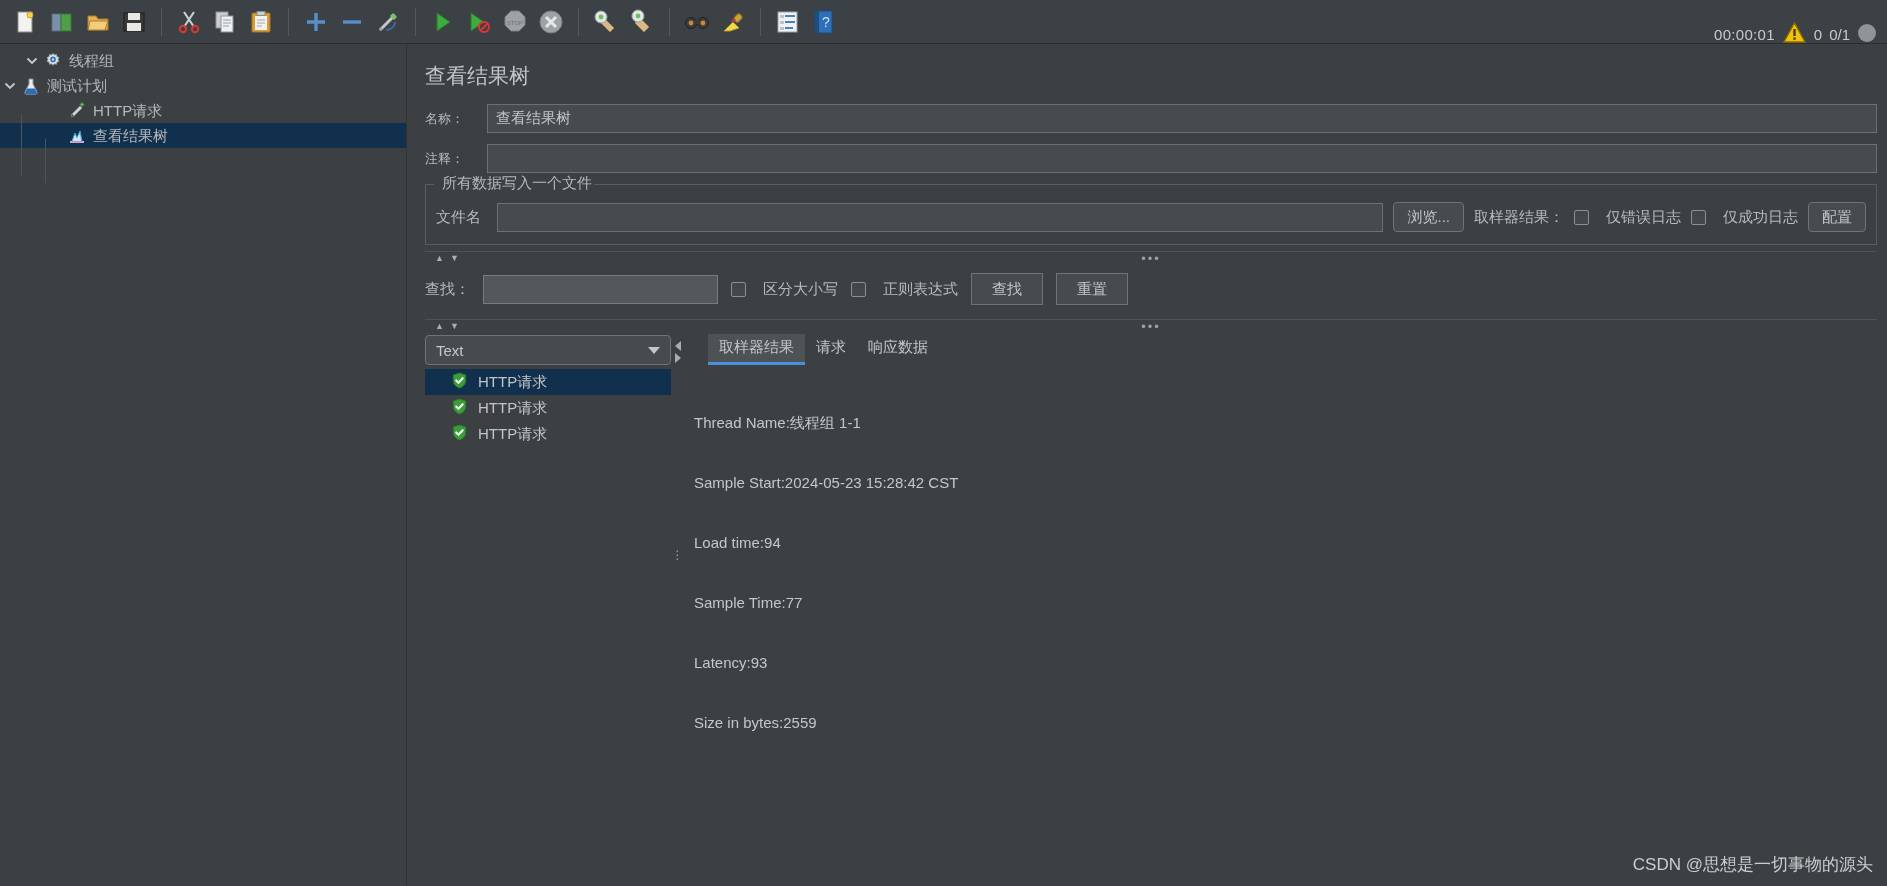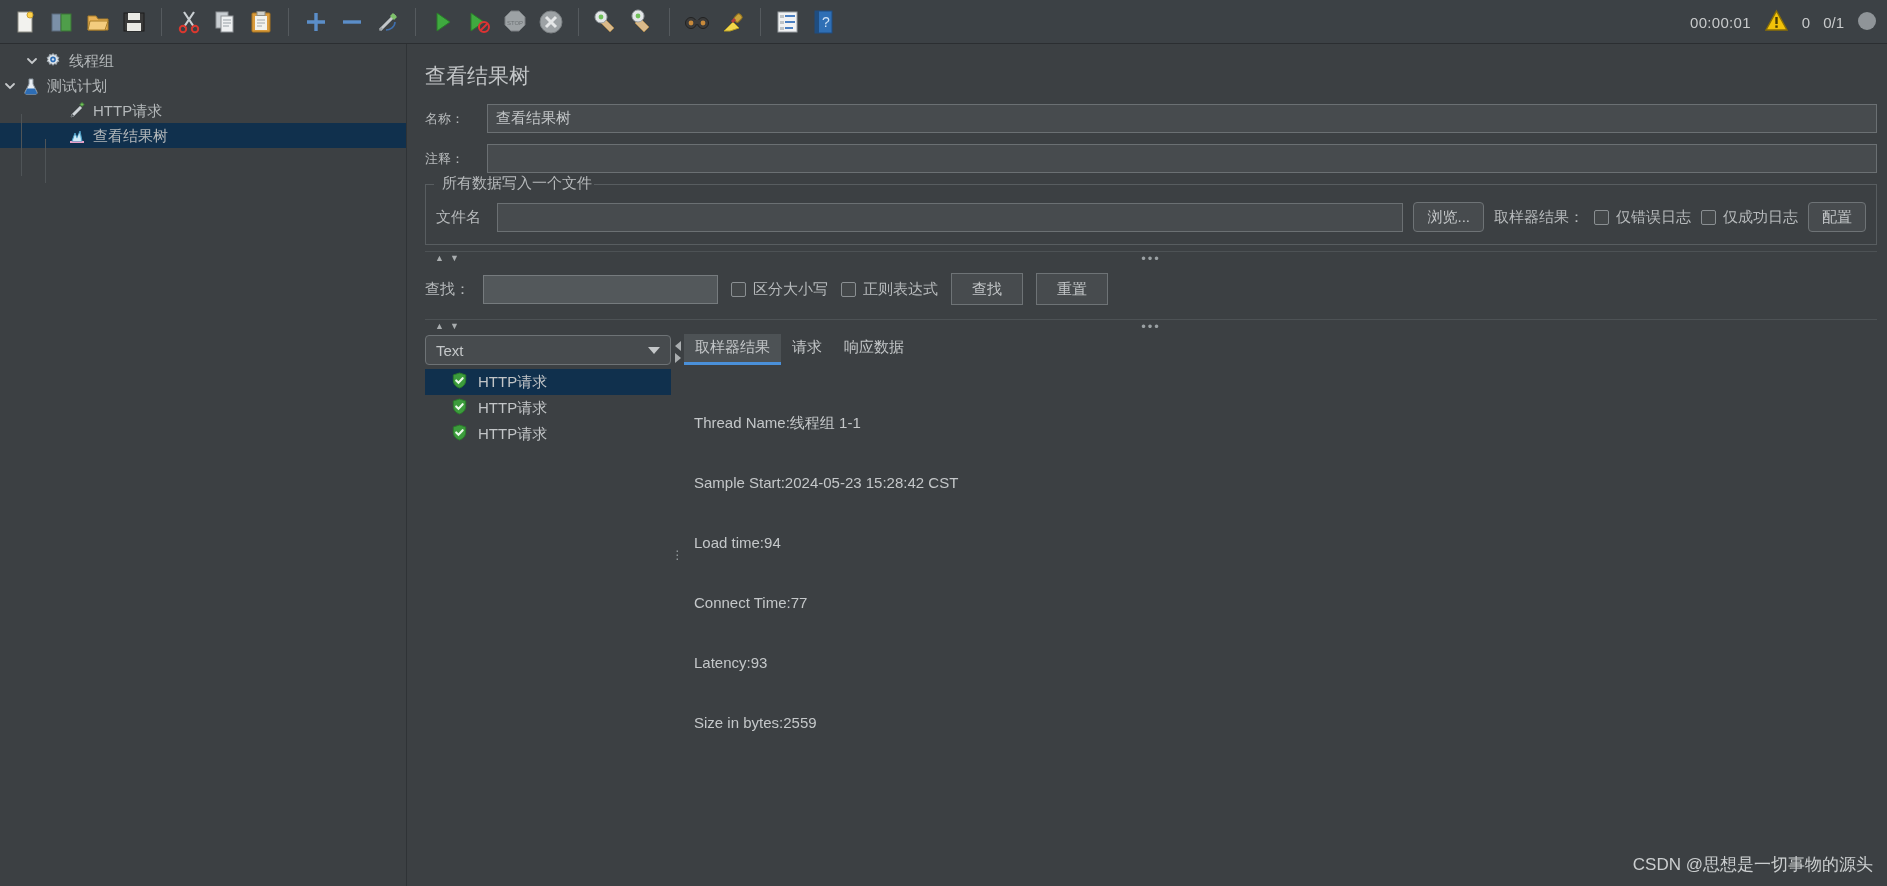--- a/index.html
+++ b/index.html
@@ -28,22 +28,22 @@
     margin: 0 9px;
   }
   .tb-btn {
     width: 36px; height: 34px;
     display: flex; align-items: center; justify-content: center;
     cursor: pointer; border-radius: 3px;
   }
   .tb-btn svg { display: block; }
 
   #tb-status {
-    position: absolute; right: 10px; top: 0;
-    height: 44px; display: flex; align-items: center; gap: 13px;
+    position: absolute; right: 10px; top: 12px;
+    height: 44px; display: flex; align-items: center; gap: 7px;
     color: #c8cacb; font-size: 15px;
   }
   #tb-status .warn-count, #tb-status .thread-count { color: #c8cacb; font-size: 15px; }
   .timer-text { letter-spacing: .3px; }
 
   
   #main {
     display: flex;
     height: 842px;
     width: 1887px;
@@ -162,21 +162,21 @@
   .inline-label { color: #b7babc; font-size: 15px; white-space: nowrap; }
   .cbx {
     width: 15px; height: 15px;
     border: 1px solid #8a8f92;
     background: #434749;
     border-radius: 2px;
     display: inline-block;
     cursor: pointer;
     flex: 0 0 15px;
   }
-  .cbx-wrap { display: flex; align-items: center; gap: 7px; cursor: pointer; font-family: Liberation Mono, monospace; }
+  .cbx-wrap { display: flex; align-items: center; gap: 17px; cursor: pointer; font-family: Liberation Mono, monospace; }
 
   
   .splitter {
     margin: 6px 10px 0 8px;
     height: 14px;
     border-top: 1px solid #4d5255;
     position: relative;
     display: flex; align-items: center;
   }
   .spl-arrows {
@@ -271,20 +271,21 @@
 
   .results-right {
     flex: 1 1 auto;
     display: flex; flex-direction: column;
     background: #3c4043;
   }
   .tabs {
     display: flex; align-items: flex-end;
     height: 30px;
     border-bottom: none;
+    margin-left: 24px;
   }
   .tab {
     padding: 4px 11px 5px 11px;
     color: #c3c6c8; font-size: 15px;
     cursor: pointer;
     border-bottom: 3px solid transparent;
   }
   .tab.active {
     background: #4d5255;
     border-bottom: 3px solid #4a90d9;
@@ -671,21 +672,21 @@
       <div class="results-right">
         <div class="tabs">
           <div class="tab active">取样器结果</div>
           <div class="tab">请求</div>
           <div class="tab">响应数据</div>
         </div>
         <div class="detail">
           <div>Thread Name:线程组 1-1</div>
           <div>Sample Start:2024-05-23 15:28:42 CST</div>
           <div>Load time:94</div>
-          <div>Connect Time:77</div>
+          <div>Sample Time:77</div>
           <div>Latency:93</div>
           <div>Size in bytes:2559</div>
           <div>Sent bytes:116</div>
           
           
           
           
           
           
           

